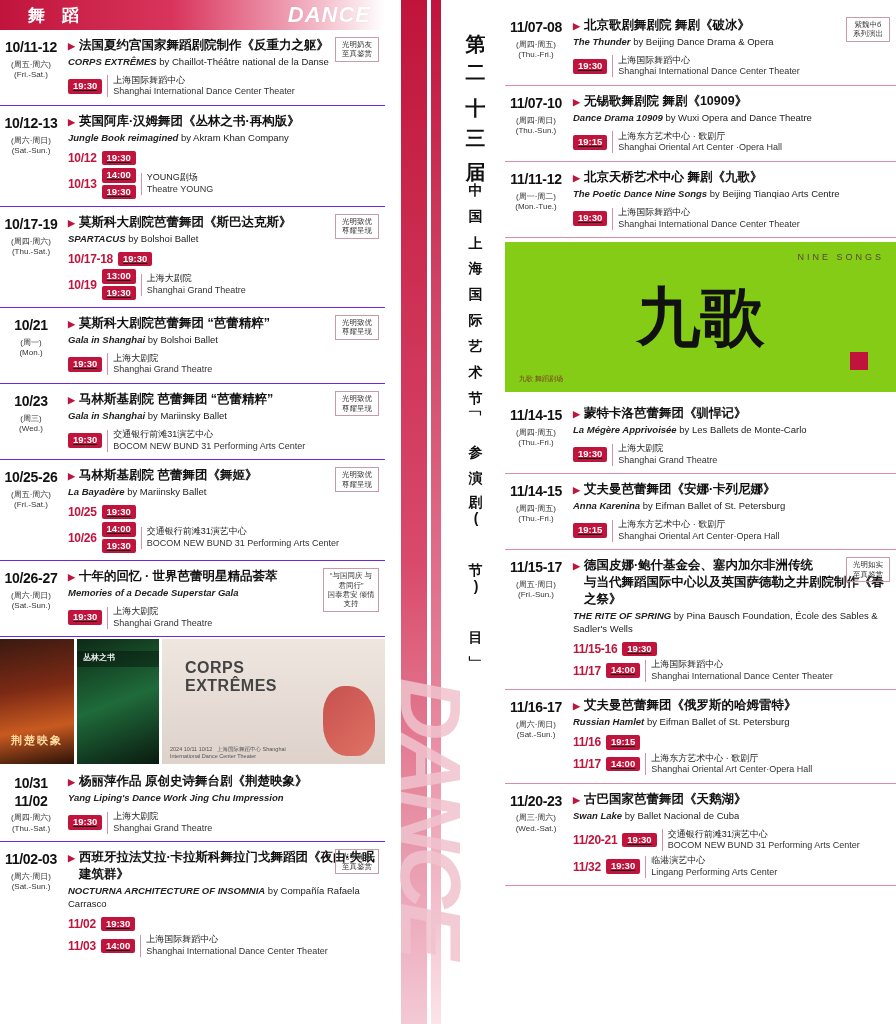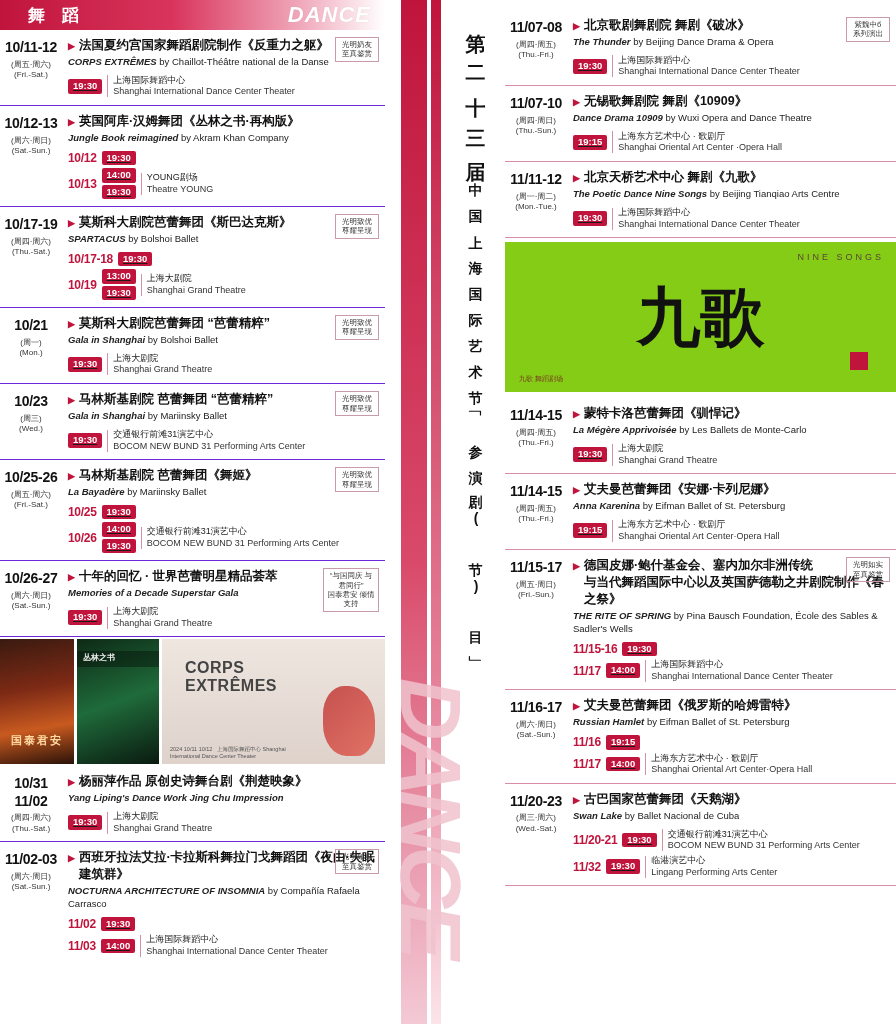--- a/index.html
+++ b/index.html
@@ -345,21 +345,21 @@
                   <span class="time-chip">19:30</span>
                 </span>
                 <span class="sep"></span>
                 <span class="venue">上海大剧院<br><span class="v-en">Shanghai Grand Theatre</span></span>
               </div>
             </div>
           </div>
         </div>
         <div class="posters">
           <div class="poster p1">
-            <div class="p1-txt">国泰君安</div>
+            <div class="p1-txt">荆楚映象</div>
           </div>
           <div class="poster p2">
             <div class="p2-band"></div>
             <div class="p2-txt">丛林之书</div>
           </div>
           <div class="poster p3">
             <div class="p3-title">CORPS<br>EXTRÊMES</div>
             <div class="p3-fig"></div>
             <div class="p3-foot">2024 10/11 10/12 &nbsp; 上海国际舞蹈中心 Shanghai International Dance Center Theater</div>
           </div>

